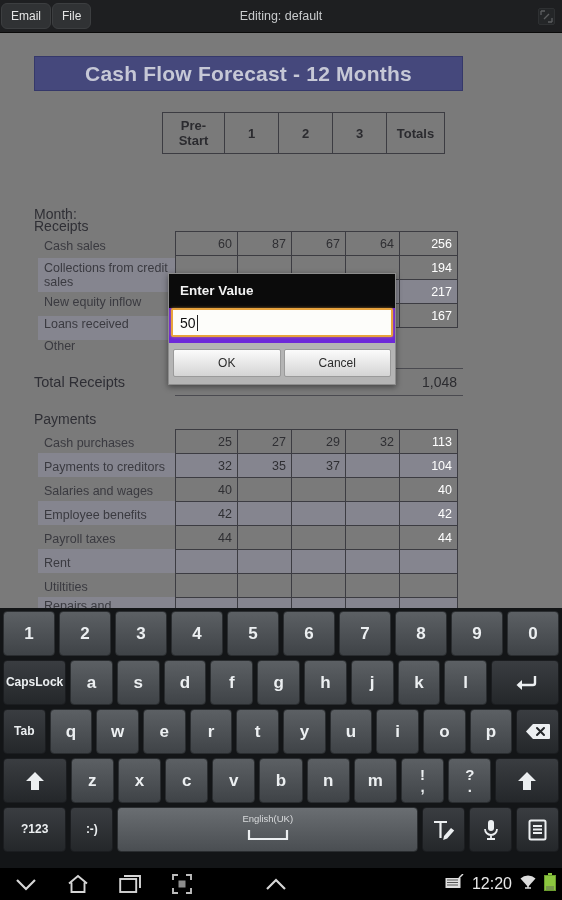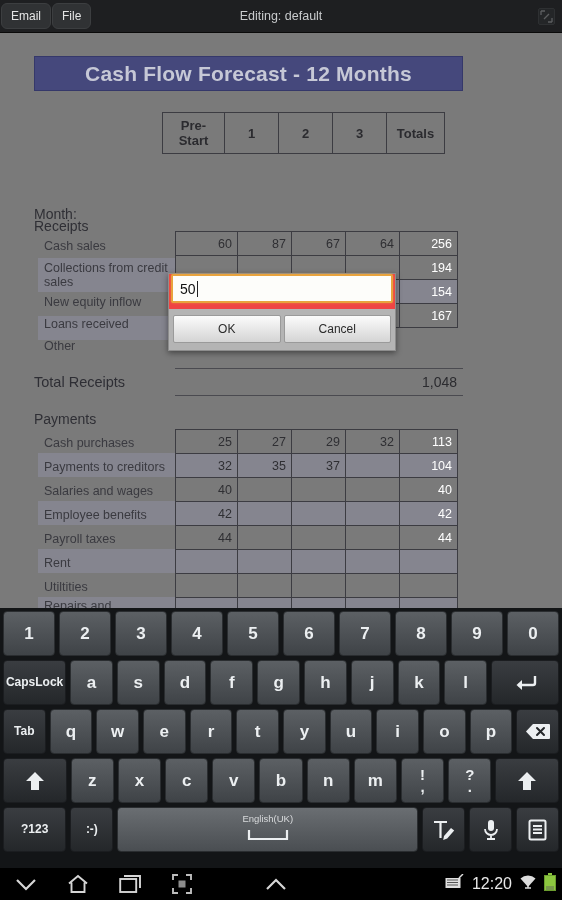--- a/index.html
+++ b/index.html
@@ -103,21 +103,21 @@
   #dlg-shade { position: absolute; left: 0; top: 33px; width: 562px; height: 575px; background: transparent; }
   #dialog {
     position: absolute; left: 168px; top: 240px; width: 228px;
     background: #b4b4b4; border: 1px solid #8d8d8d;
     box-shadow: 0 2px 6px rgba(0,0,0,.45);
   }
   #dlg-title {
     background: #0b0b0b; color: #f2f2f2; font-size: 13.5px; font-weight: bold;
     padding: 9px 11px 10px 11px;
   }
-  #dlg-inputwrap { background: #ef4444; padding: 0 2px 6px 2px; }
+  #dlg-inputwrap { background: #6d28d9; padding: 0 2px 6px 2px; }
   #dlg-input {
     background: #fdfdfa; border: 2px solid #e8a33d; border-radius: 2px;
     height: 29px; display: flex; align-items: center; padding: 0 7px;
     font-size: 14px; color: #111; position: relative;
     box-shadow: 0 0 3px rgba(232,163,61,.6);
   }
   #dlg-caret {
     display: inline-block; width: 1px; height: 16px; background: #222; margin-left: 1px;
   }
   #dlg-buttons { display: flex; gap: 3px; padding: 6px 4px 7px 4px; background: #b4b4b4; }
@@ -222,21 +222,21 @@
         <td class="c-m"></td>
         <td class="c-m"></td>
         <td class="c-m"></td>
         <td class="c-tot tot">194</td>
       </tr>
       <tr>
         <td class="c-pre alt"></td>
         <td class="c-m alt"></td>
         <td class="c-m alt"></td>
         <td class="c-m alt"></td>
-        <td class="c-tot alt tot">154</td>
+        <td class="c-tot alt tot">217</td>
       </tr>
       <tr>
         <td class="c-pre"></td>
         <td class="c-m"></td>
         <td class="c-m"></td>
         <td class="c-m"></td>
         <td class="c-tot tot">167</td>
       </tr>
     </tbody>
       </table>
@@ -319,20 +319,21 @@
         <td class="c-m alt"></td>
         <td class="c-m alt"></td>
         <td class="c-tot alt tot"></td>
       </tr>
 
     </tbody>
       </table>
 
     <div id="dlg-shade"></div>
     <div id="dialog">
+      <div id="dlg-title">Enter Value</div>
       <div id="dlg-inputwrap">
         <div id="dlg-input">
           <span>50</span>
             <span id="dlg-caret"></span>
         </div>
       </div>
       <div id="dlg-buttons">
         <div class="dlg-btn">OK</div>
         <div class="dlg-btn">Cancel</div>
       </div>

